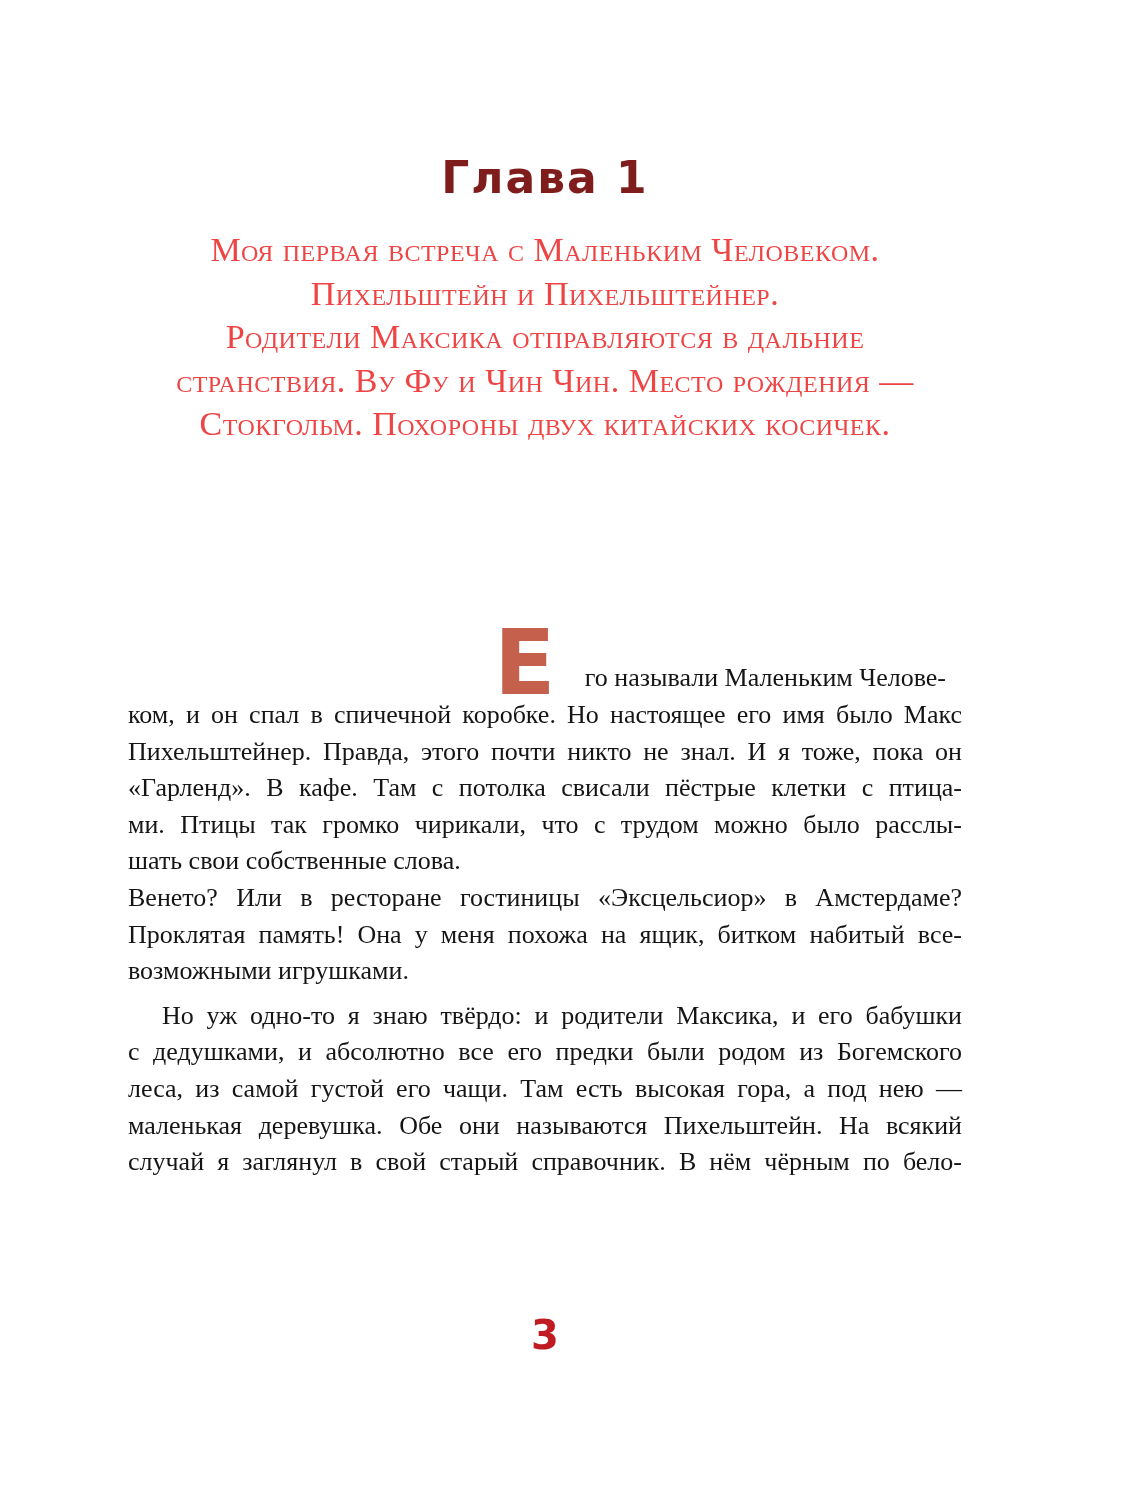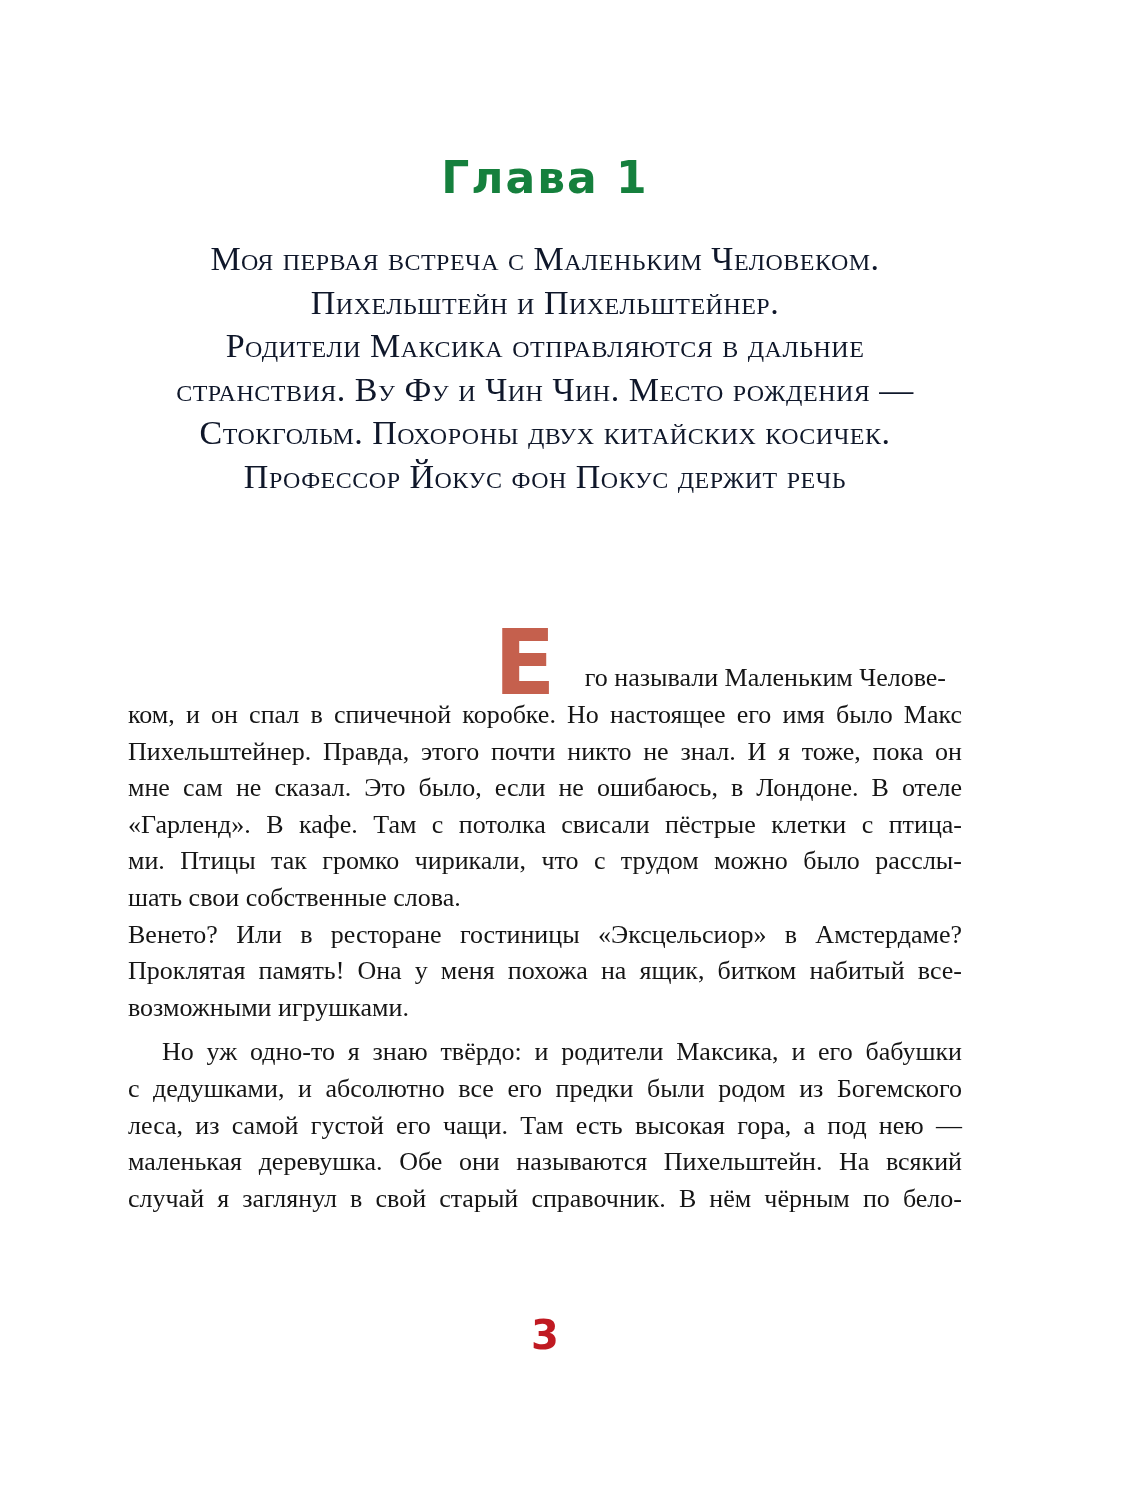--- a/index.html
+++ b/index.html
@@ -21,30 +21,30 @@
     width: 834px;
   }
   .chapter-title {
     top: 152px;
     margin: 0;
     text-align: center;
     font-family: "DejaVu Sans", sans-serif;
     font-weight: bold;
     font-size: 44px;
     letter-spacing: 2px;
-    color: #15803d;
+    color: #7f1d1d;
   }
   .subtitle {
-    top: 237px;
+    top: 228px;
     text-align: center;
     font-family: "Liberation Serif", serif;
     font-variant: small-caps;
     font-size: 34px;
     line-height: 43.5px;
-    color: #0f172a;
+    color: #ef4444;
     letter-spacing: 0.5px;
   }
   .sub-line { white-space: nowrap; }
   .body-text {
     top: 613px;
     font-size: 26px;
     line-height: 36.6px;
     color: #151515;
   }
   .first-line {
@@ -93,32 +93,30 @@
 <div class="page">
 
   <h1 class="chapter-title content-col" style="position:absolute;">Глава 1</h1>
 
   <div class="subtitle content-col" style="position:absolute;">
     <div class="sub-line">Моя первая встреча с Маленьким Человеком.</div>
     <div class="sub-line">Пихельштейн и Пихельштейнер.</div>
     <div class="sub-line">Родители Максика отправляются в дальние</div>
     <div class="sub-line">странствия. Ву Фу и Чин Чин. Место рождения —</div>
     <div class="sub-line">Стокгольм. Похороны двух китайских косичек.</div>
-    <div class="sub-line">Профессор Йокус фон Покус держит речь</div>
   </div>
 
   <div class="body-text content-col" style="position:absolute;">
 
     <div class="first-line">
       <span class="drop-init">Е</span>
       <span class="first-line-text">го называли Маленьким Челове-</span>
     </div>
     <div class="bline">ком, и он спал в спичечной коробке. Но настоящее его имя было Макс</div>
     <div class="bline">Пихельштейнер. Правда, этого почти никто не знал. И я тоже, пока он</div>
-    <div class="bline">мне сам не сказал. Это было, если не ошибаюсь, в Лондоне. В отеле</div>
     <div class="bline">«Гарленд». В кафе. Там с потолка свисали пёстрые клетки с птица-</div>
     <div class="bline">ми. Птицы так громко чирикали, что с трудом можно было расслы-</div>
     <div class="bline last">шать свои собственные слова.</div>
 
     <div class="bline">Венето? Или в ресторане гостиницы «Эксцельсиор» в Амстердаме?</div>
     <div class="bline">Проклятая память! Она у меня похожа на ящик, битком набитый все-</div>
     <div class="bline last">возможными игрушками.</div>
 
     <div class="bline indent para-gap">Но уж одно-то я знаю твёрдо: и родители Максика, и его бабушки</div>
     <div class="bline">с дедушками, и абсолютно все его предки были родом из Богемского</div>

